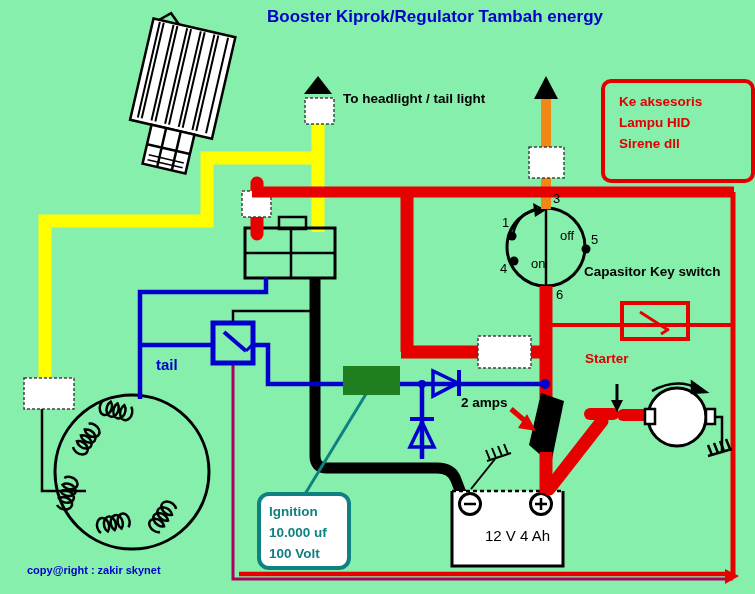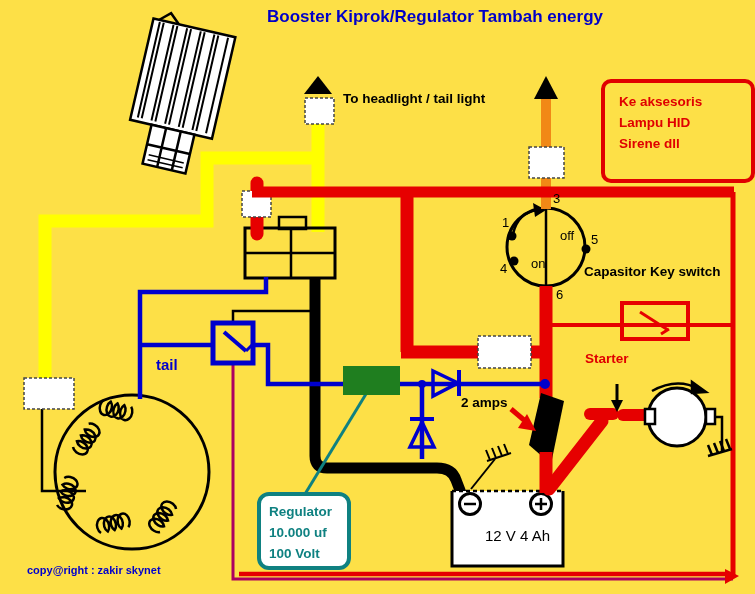--- a/index.html
+++ b/index.html
@@ -1,16 +1,16 @@
 <!DOCTYPE html>
 <html style="--wire-yellow: #ffff00; --wire-red: #e60000; --wire-orange: #f18816; --wire-blue: #0000cd; --wire-black: #000000; --wire-magenta: #ad0060; --capacitor-green: #1f7e1f; --teal: #0f8181; --title-blue: #0000c8; --label-red: #e00000;"><head>
 <meta charset="utf-8">
 <style>
   html,body{margin:0;padding:0;background:#fff;}
-  #stage{position:relative;width:755px;height:594px;background:#fde047;overflow:hidden;
+  #stage{position:relative;width:755px;height:594px;background:#86efac;overflow:hidden;
          font-family:"Liberation Sans",sans-serif;}
   #wires{position:absolute;left:0;top:0;}
   .lbl{position:absolute;white-space:nowrap;font-weight:bold;color:#000;}
   .sy{stroke:var(--wire-yellow);fill:none;}
   .sr{stroke:var(--wire-red);fill:none;}
   .sb{stroke:var(--wire-blue);fill:none;}
   .sk{stroke:var(--wire-black);fill:none;}
   .so{stroke:var(--wire-orange);fill:none;}
   .sm{stroke:var(--wire-magenta);fill:none;}
   .st{stroke:var(--teal);fill:none;}
@@ -201,21 +201,21 @@
 
 <div class="lbl" style="left:584px;top:264px;font-size:13.5px;">Capasitor Key switch</div>
 
 <div class="lbl bluetxt" style="left:156px;top:356px;font-size:15px;">tail</div>
 
 <div class="lbl redtxt" style="left:585px;top:351px;font-size:13.5px;">Starter</div>
 
 <div class="lbl" style="left:461px;top:395px;font-size:13.5px;">2 amps</div>
 
 <div class="cap-box tealtxt">
-  <div>Regulator</div>
+  <div>Ignition</div>
   <div>10.000 uf</div>
   <div>100 Volt</div>
 </div>
 
 <div class="lbl" style="left:470px;top:527px;width:80px;text-align:right;font-size:15px;font-weight:normal;">12 V 4 Ah</div>
 
 <div class="lbl bluetxt" style="left:27px;top:564px;font-size:11px;">copy@right : zakir skynet</div>
 
 <div class="lbl num" style="left:502px;top:215px;">1</div>
 <div class="lbl num" style="left:553px;top:191px;">3</div>

